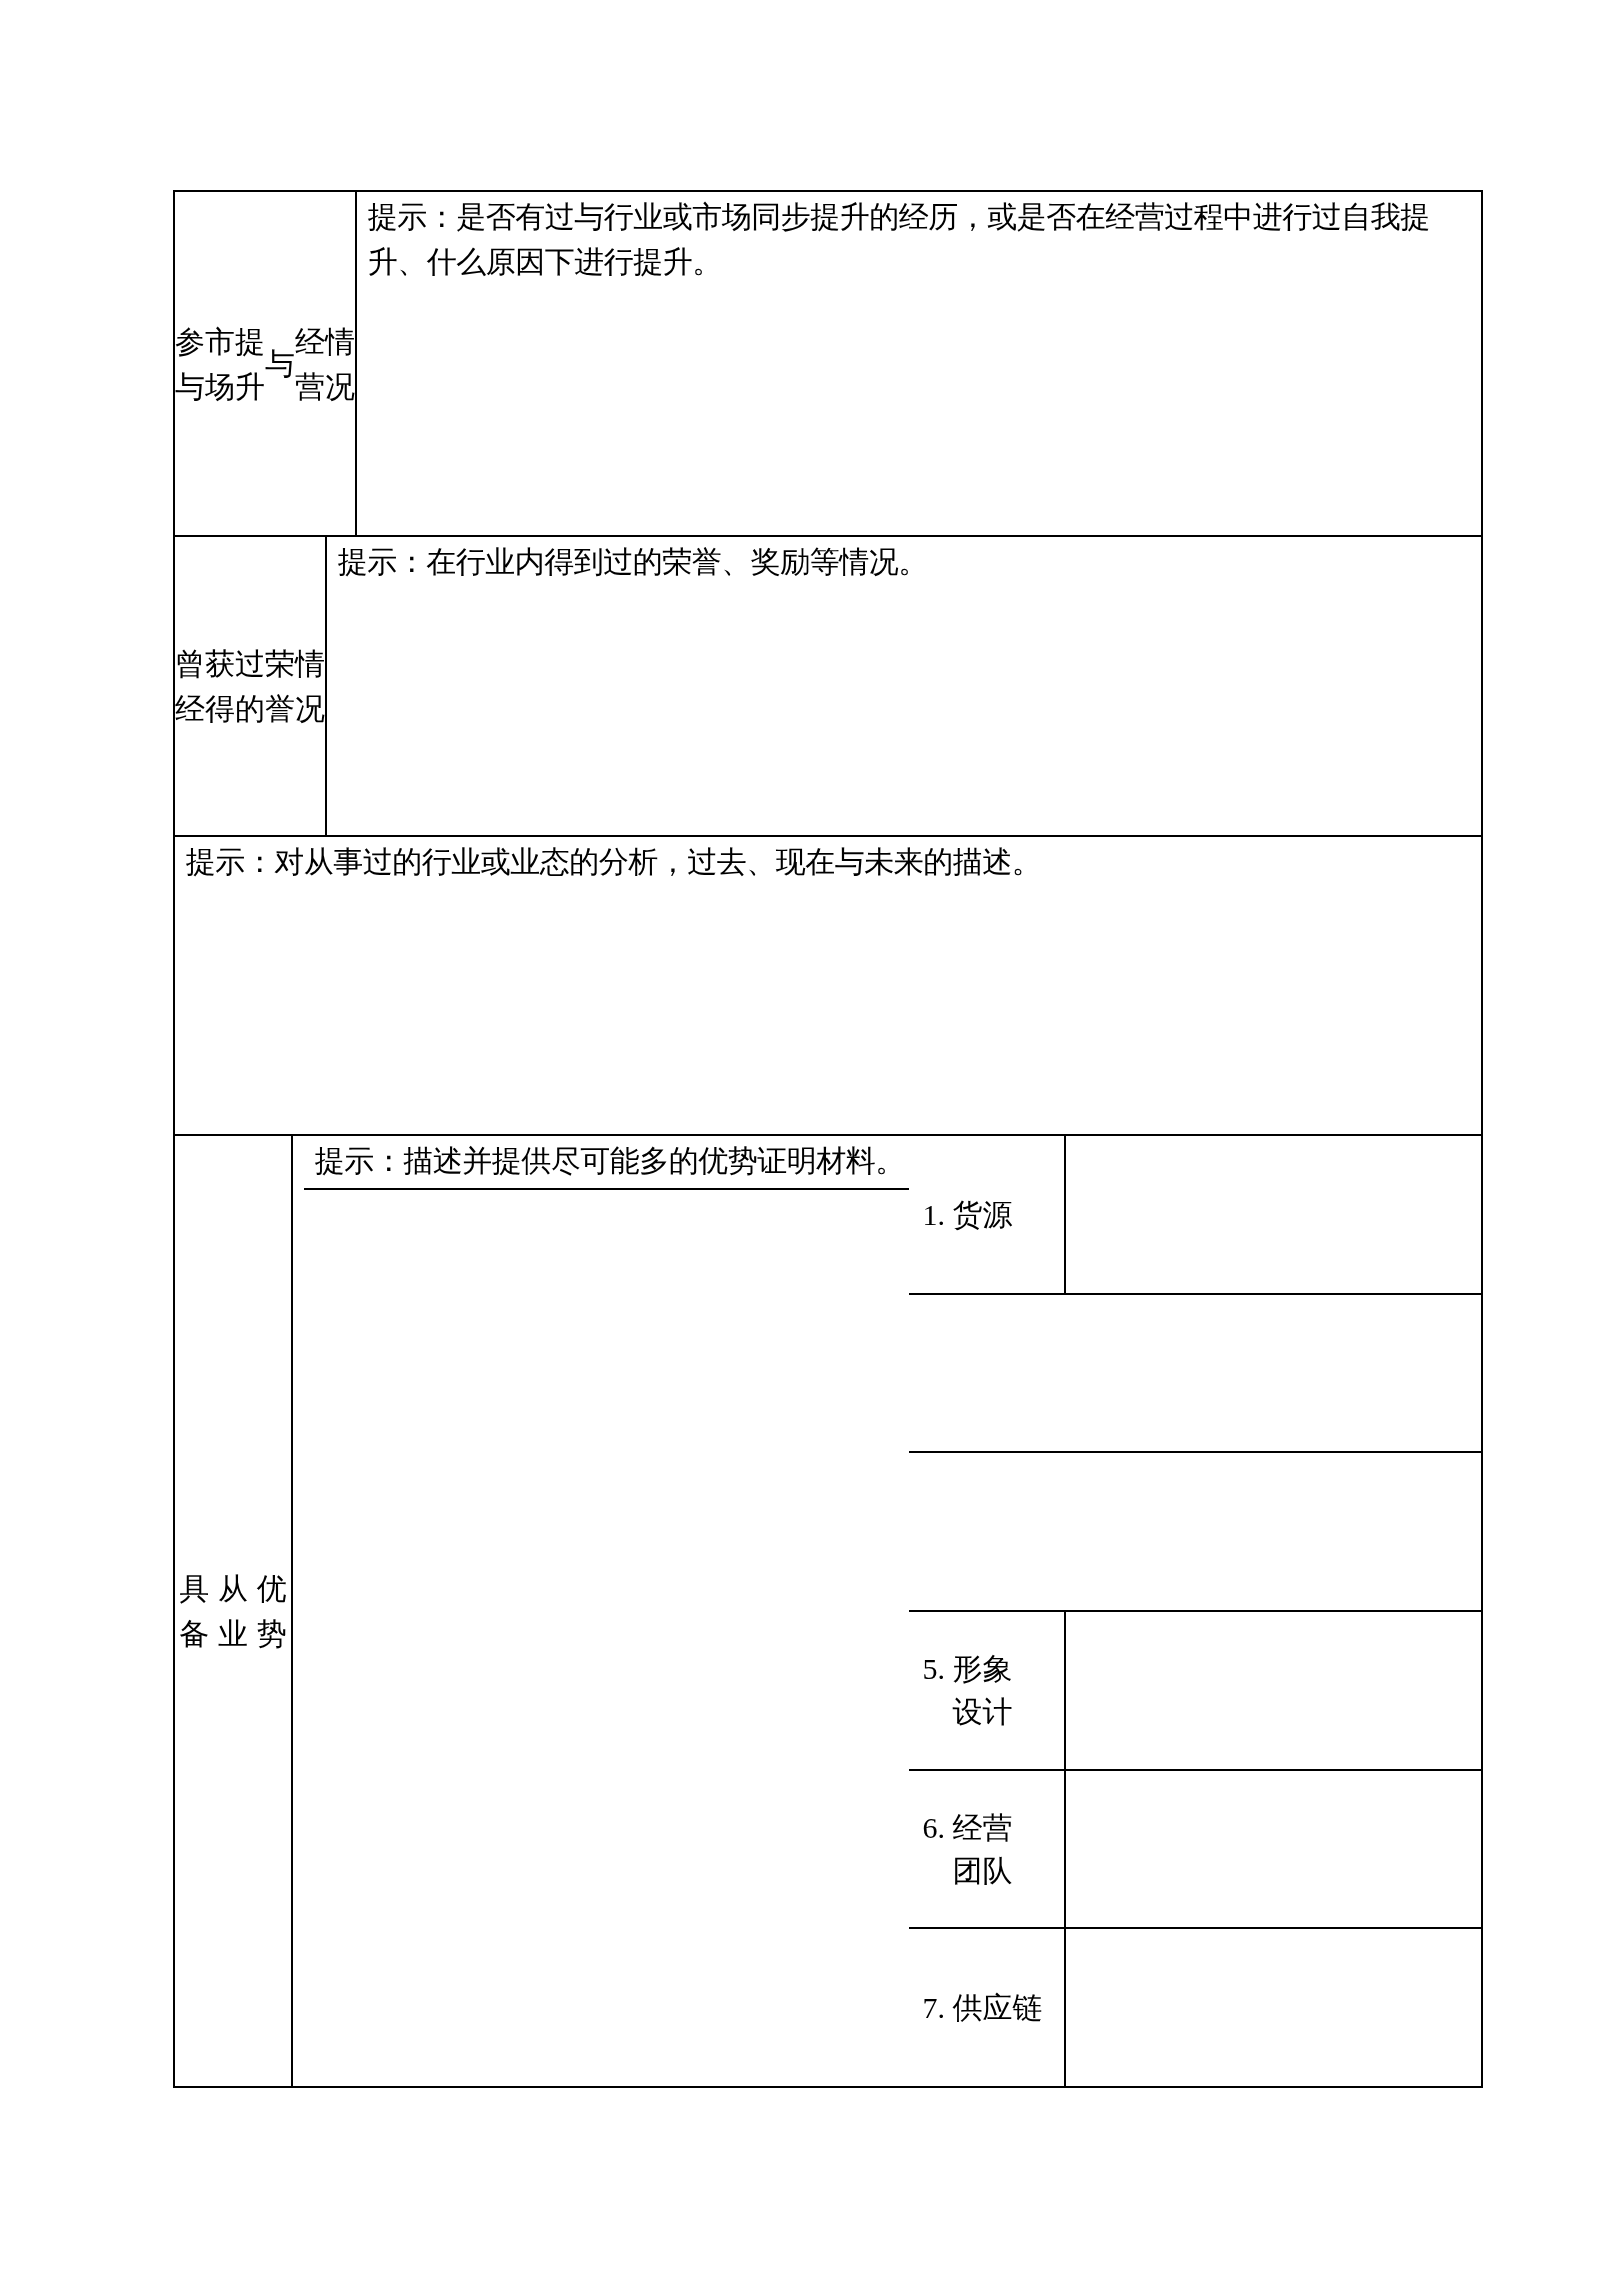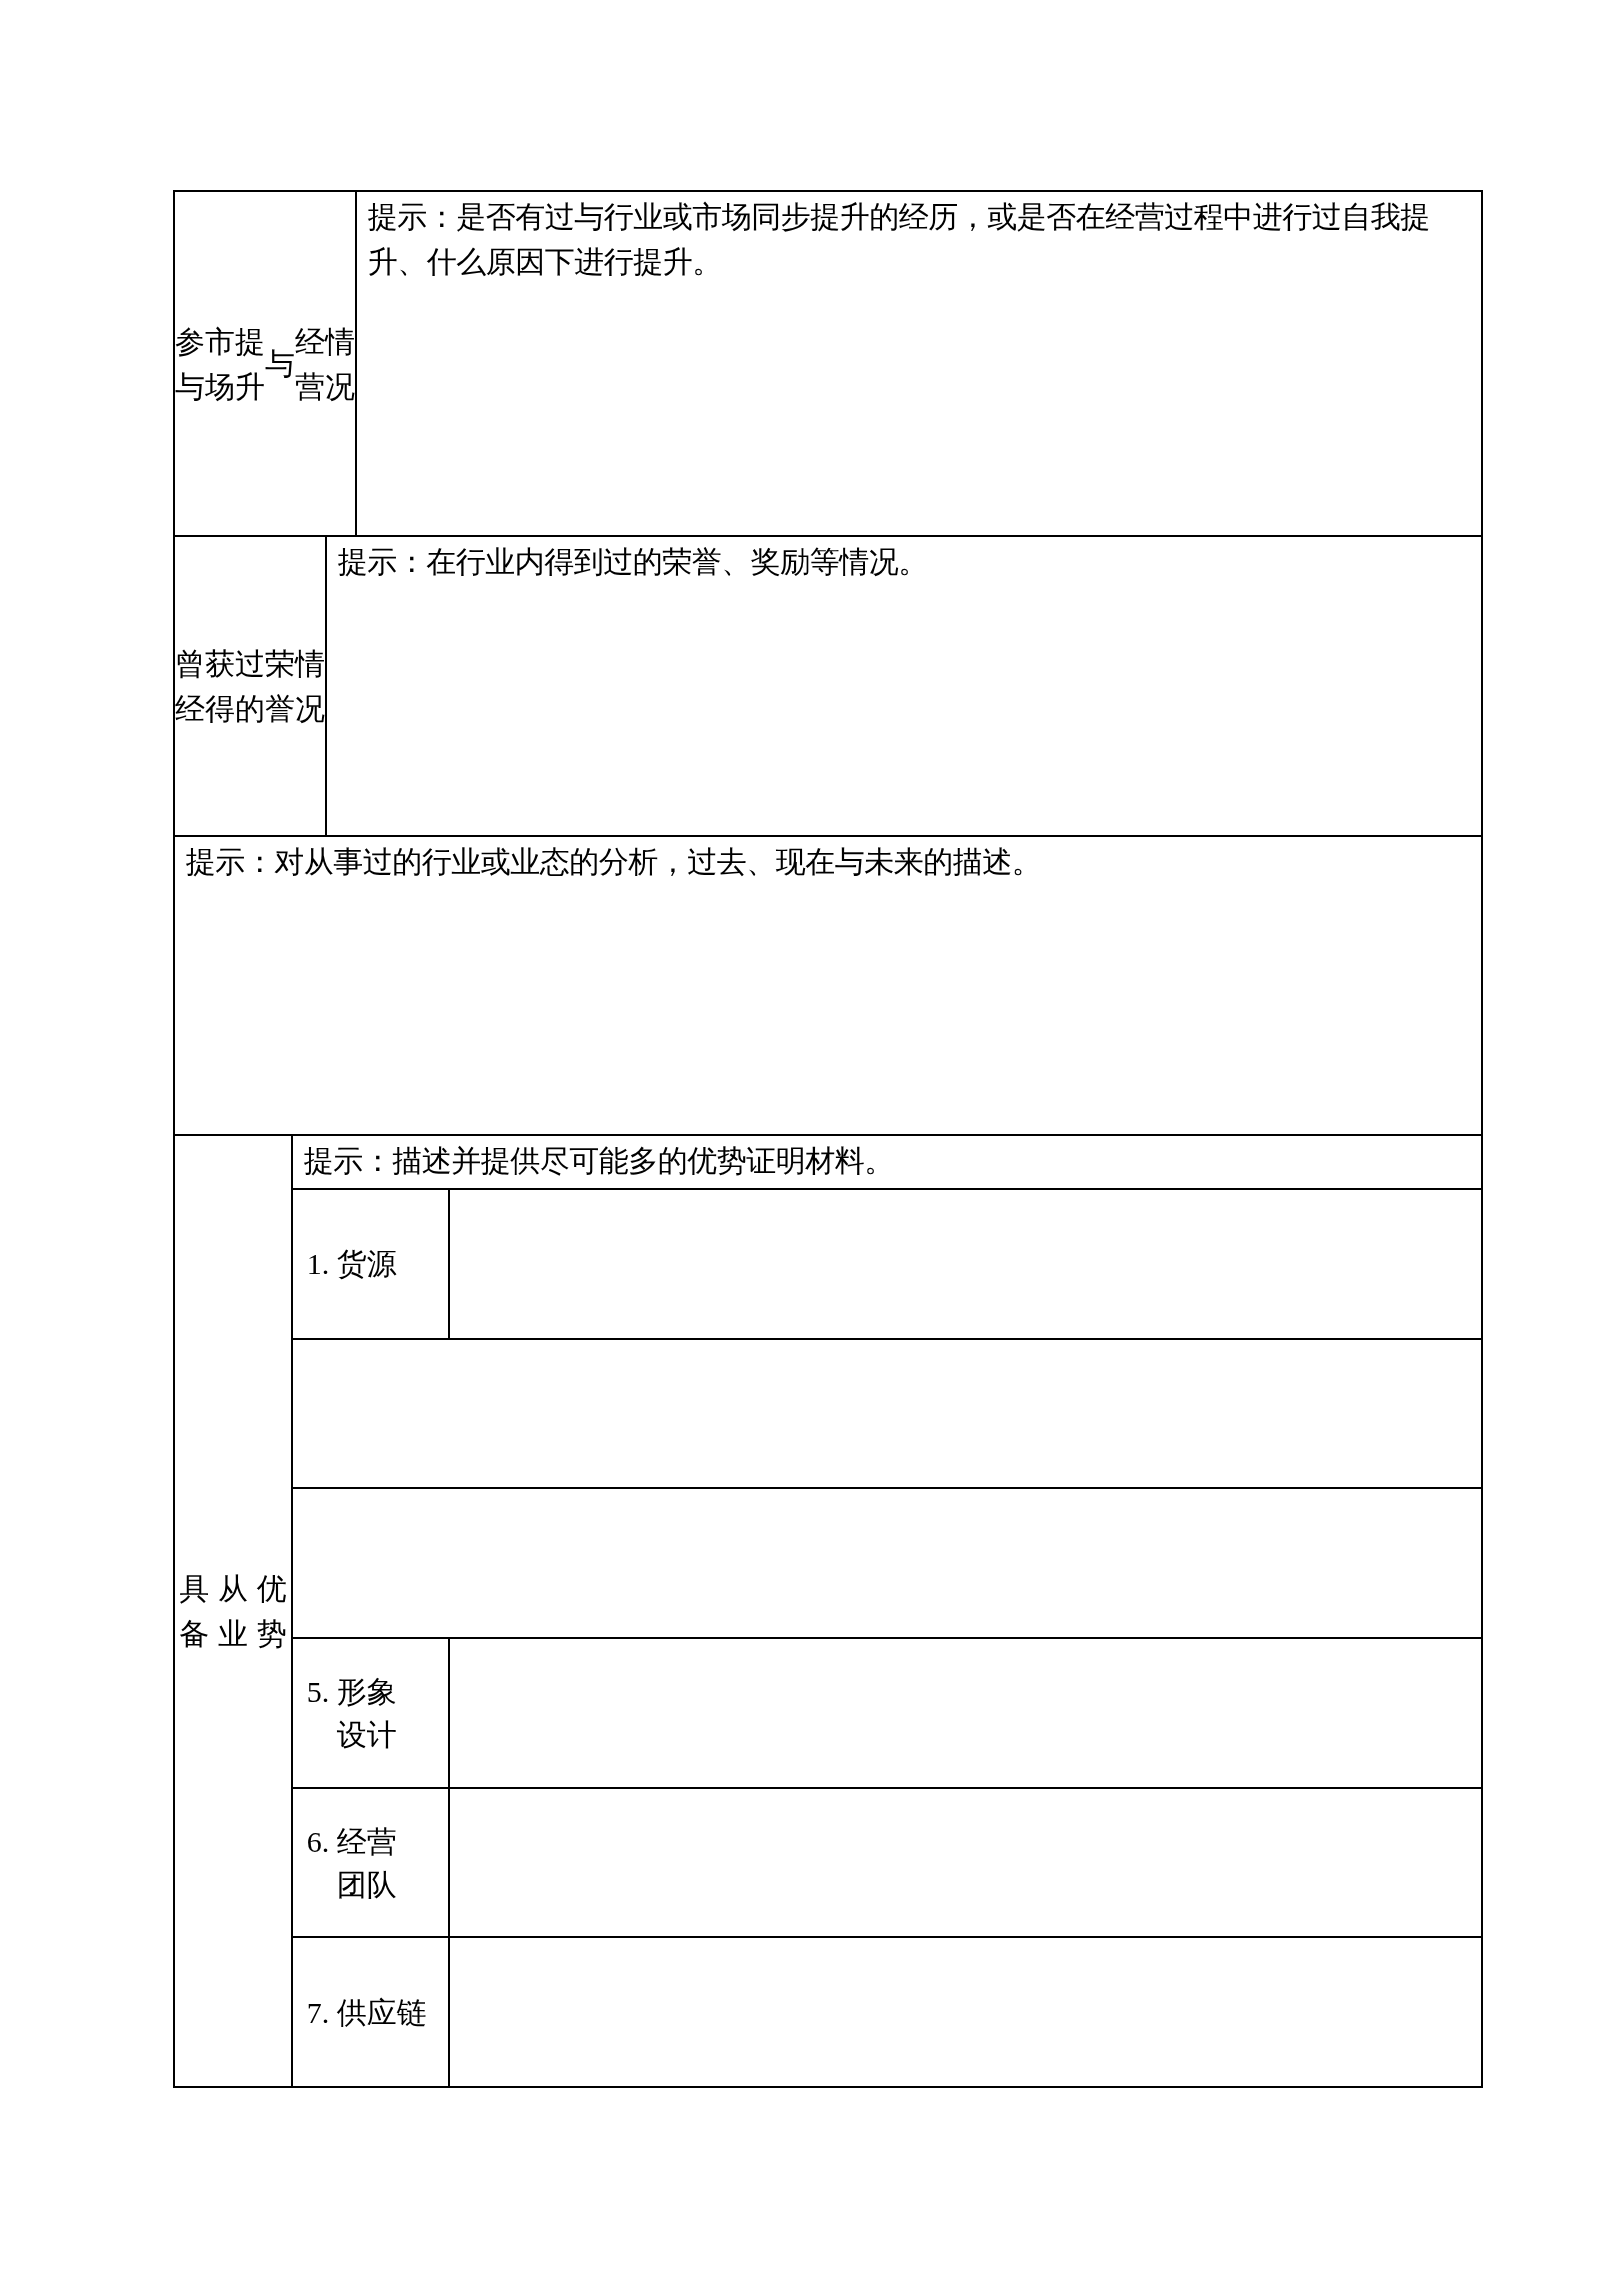--- a/index.html
+++ b/index.html
@@ -26,31 +26,32 @@
   .main-row.r3 { height:299px; }
   .main-row.r4 { flex:1; }
   .row-header {
     flex:0 0 118px;
     border-right:2px solid #000000;
     display:flex; flex-direction:row;
     justify-content:center; align-items:center;
     text-align:center;
     font-size:30px; line-height:45px;
   }
-  .row-content { flex:1; display:flex; flex-direction:column; }
+  .row-content { flex:1; display:flex; }
   .hint {
     font-size:30px; line-height:45px;
     letter-spacing:-0.5px;
     padding:2px 3.9px 0 10.8px;
     text-align:left;
   }
   .hint-row {
     height:54px;
     border-bottom:2px solid #000000;
     overflow:hidden;
+    margin-left:11px;
   }
   .hint-row .hint { line-height:44px; padding-top:2.9px; }
   .sub-rows { flex:1; display:flex; flex-direction:column; }
   .sub-row { flex:1; display:flex; flex-direction:row; border-top:2px solid #000000; }
   .sub-row:first-child { border-top:none; }
   .sub-label {
     flex:0 0 157px;
     border-right:2px solid #000000;
     display:flex; flex-direction:column; justify-content:center;
     font-size:30px; line-height:43px;

